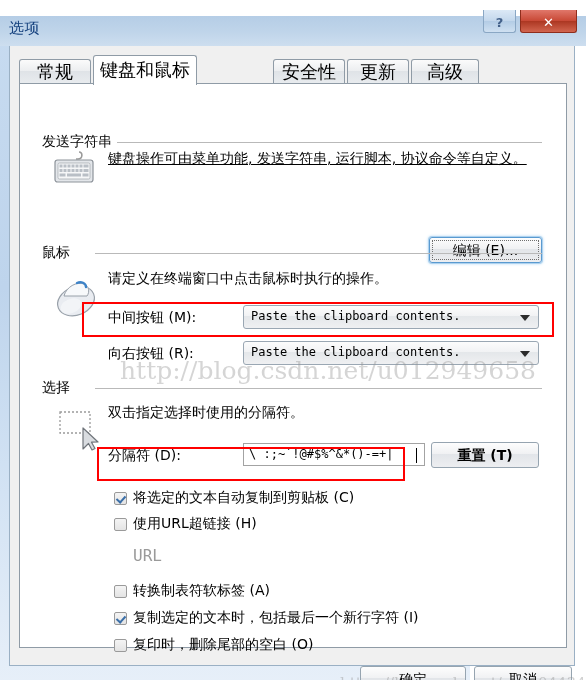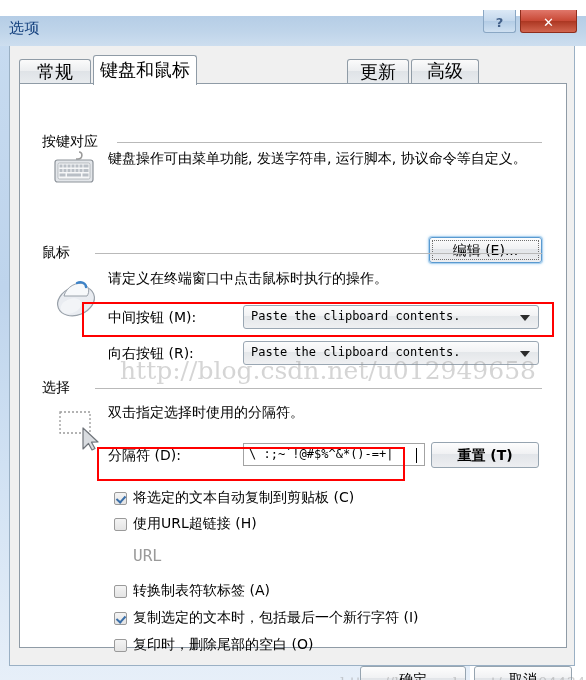--- a/index.html
+++ b/index.html
@@ -117,21 +117,21 @@
     position: absolute;
     height: 1px;
     background: #b9b9b9;
   }
   .static-text {
     position: absolute;
     font-size: 14px;
     color: #000000;
     white-space: nowrap;
   }
-  .static-text.wrap { white-space: normal; line-height: 17px; }
+  .static-text.wrap { white-space: normal; line-height: 17px; text-decoration: underline; }
 
   
   .icon-box { position: absolute; }
 
   
   .btn {
     position: absolute;
     box-sizing: border-box;
     border: 1px solid #96a4b0;
     border-radius: 3px;
@@ -259,27 +259,28 @@
     <div id="title-text">选项</div>
     <div class="caption-btn" id="help-btn">?</div>
     <div class="caption-btn" id="close-btn">✕</div>
   </div>
 
   <div id="client">
 
     <div id="tabstrip">
       <div class="tab" style="left:0px;   width:72px;">常规</div>
       <div class="tab active" style="left:74px;  width:104px;">键盘和鼠标</div>
+      <div class="tab" style="left:254px; width:72px;">安全性</div>
       <div class="tab" style="left:328px; width:62px;">更新</div>
-      <div class="tab" style="left:392px; width:68px;font-family:Liberation Serif, serif;">高级</div>
+      <div class="tab" style="left:392px; width:68px;">高级</div>
     </div>
 
     <div id="tabpage">
 
-      <div class="group-label" style="left:22px; top:49px;">按键对应</div>
+      <div class="group-label" style="left:22px; top:49px;">发送字符串</div>
       <div class="group-rule" style="left:97px; top:58px; width:425px;"></div>
 
       <div class="icon-box" style="left:28px; top:66px; width:52px; height:40px;">
         <svg width="52" height="40" viewBox="0 0 52 40">
           <path d="M31 2 C35 2 35 9 30 9 L28 9" fill="none" stroke="#9a9a9a" stroke-width="1.6"></path>
           <rect x="7" y="10" width="38" height="22" rx="2.5" fill="#e3e6ea" stroke="#8d939a" stroke-width="1.2"></rect>
           <rect x="10" y="13" width="32" height="16" rx="1.5" fill="#f6f7f8" stroke="#a9aeb4" stroke-width="0.8"></rect>
           <g fill="#b9bfc6">
             <rect x="11.5" y="14.5" width="3" height="3"></rect>
               <rect x="15.5" y="14.5" width="3" height="3"></rect>

